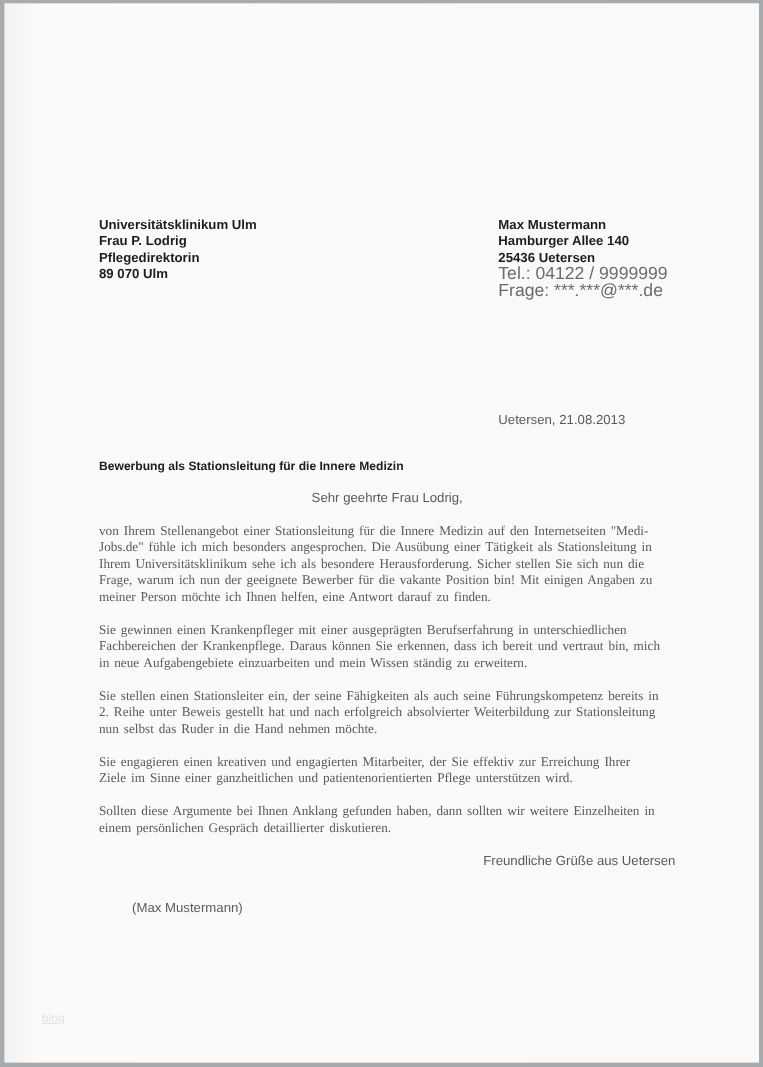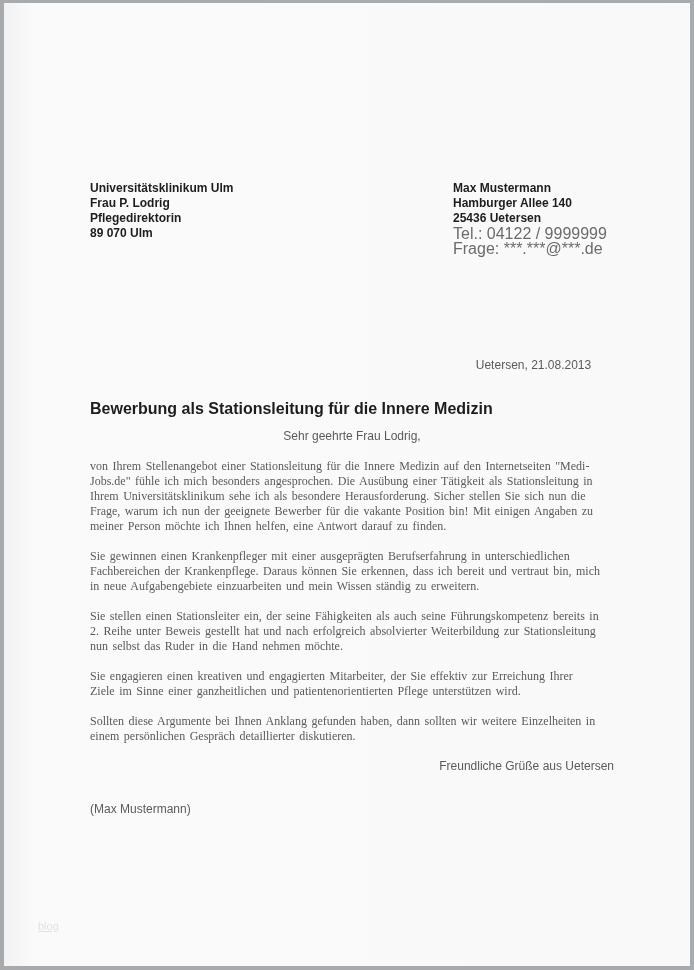--- a/index.html
+++ b/index.html
@@ -20,21 +20,21 @@
     top: 3px;
     right: 4px;
     bottom: 4px;
     background: #f9f9f9;
     background: linear-gradient(to right, #f2f2f2 0px, #fafafa 30px, #f9f9f9 100%);
     overflow: hidden;
   }
   .content {
     position: absolute;
     left: 86px;
-    top: 0;
+    top: 16px;
     width: 524px;
   }
   .address-row {
     margin-top: 178px;
     display: flex;
   }
   .recipient {
     width: 363px;
     flex: 0 0 363px;
   }
@@ -48,25 +48,24 @@
     font-size: 16px;
     line-height: 15px;
     color: #6b6b6b;
   }
   .date-row {
     margin-top: 102px;
     padding-left: 363px;
     font-size: 12px;
     line-height: 15px;
     color: #5a5a5a;
-    text-align: center;
   }
   .subject {
     margin-top: 28px;
-    font-size: 16px;
+    font-size: 11px;
     line-height: 15px;
     font-weight: bold;
     color: #1d1d1d;
   }
   .salutation {
     margin-top: 13px;
     font-size: 12px;
     line-height: 15px;
     color: #5a5a5a;
     text-align: center;
@@ -84,20 +83,21 @@
     font-size: 12px;
     line-height: 15px;
     color: #5a5a5a;
     text-align: right;
   }
   .signature {
     margin-top: 28px;
     font-size: 12px;
     line-height: 15px;
     color: #5a5a5a;
+    margin-left: 30px;
   }
   .watermark {
     position: absolute;
     left: 34px;
     bottom: 34px;
     font-size: 11px;
     color: #e2e2e2;
     text-decoration: underline;
   }
 </style>

